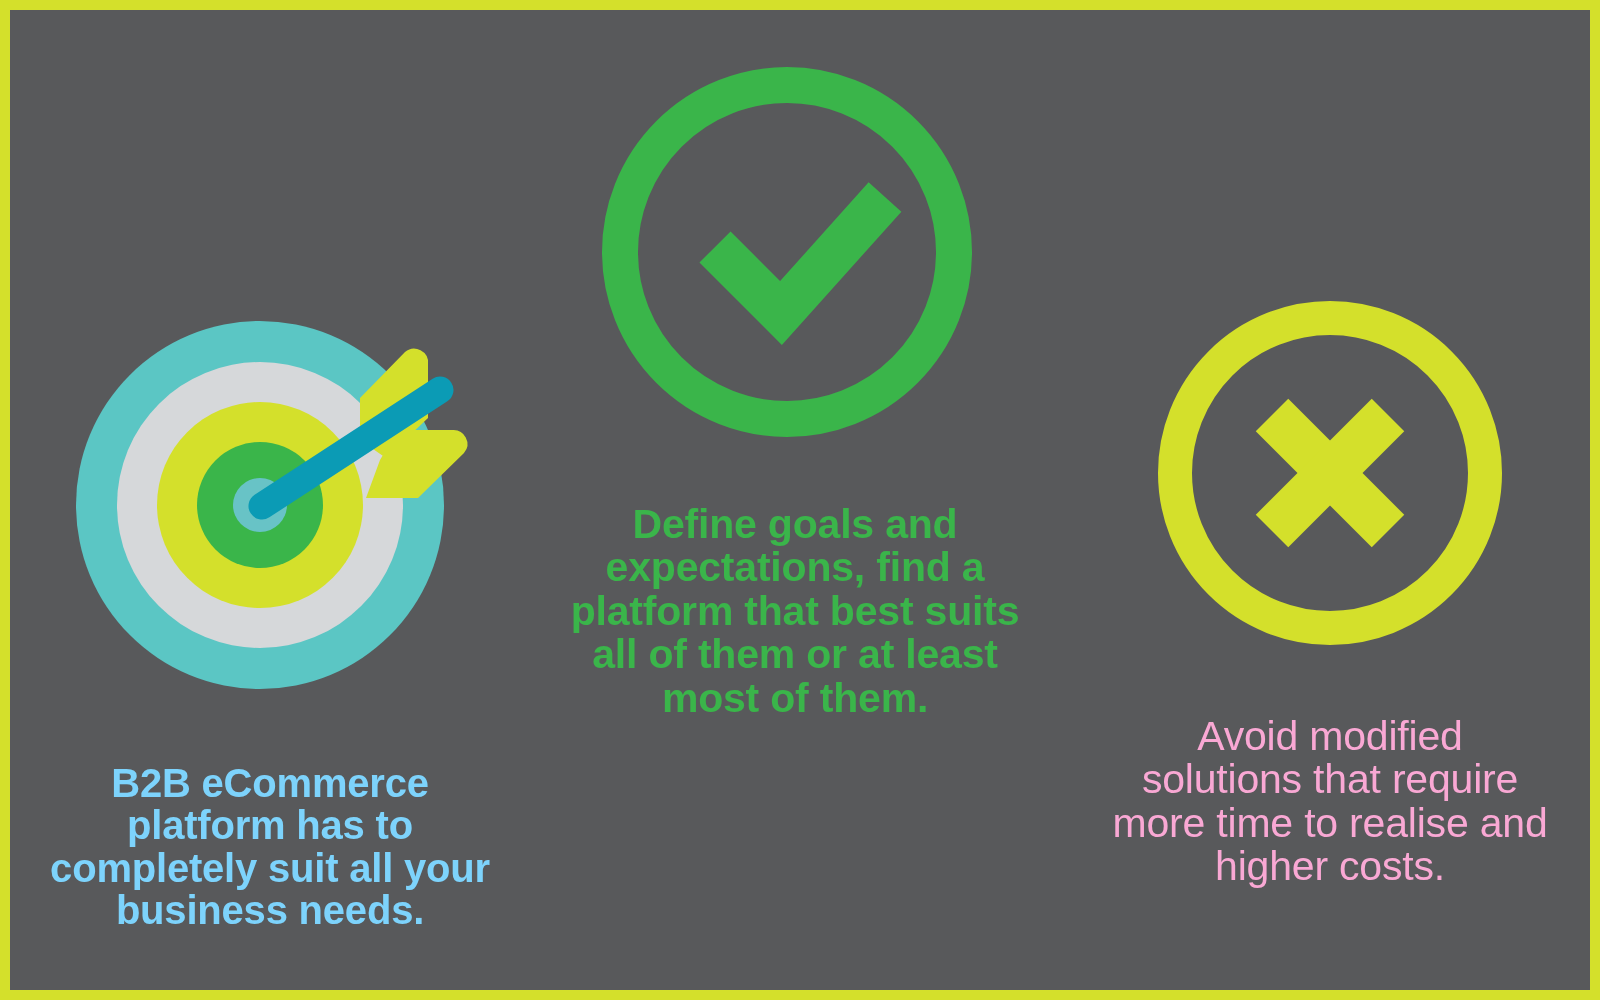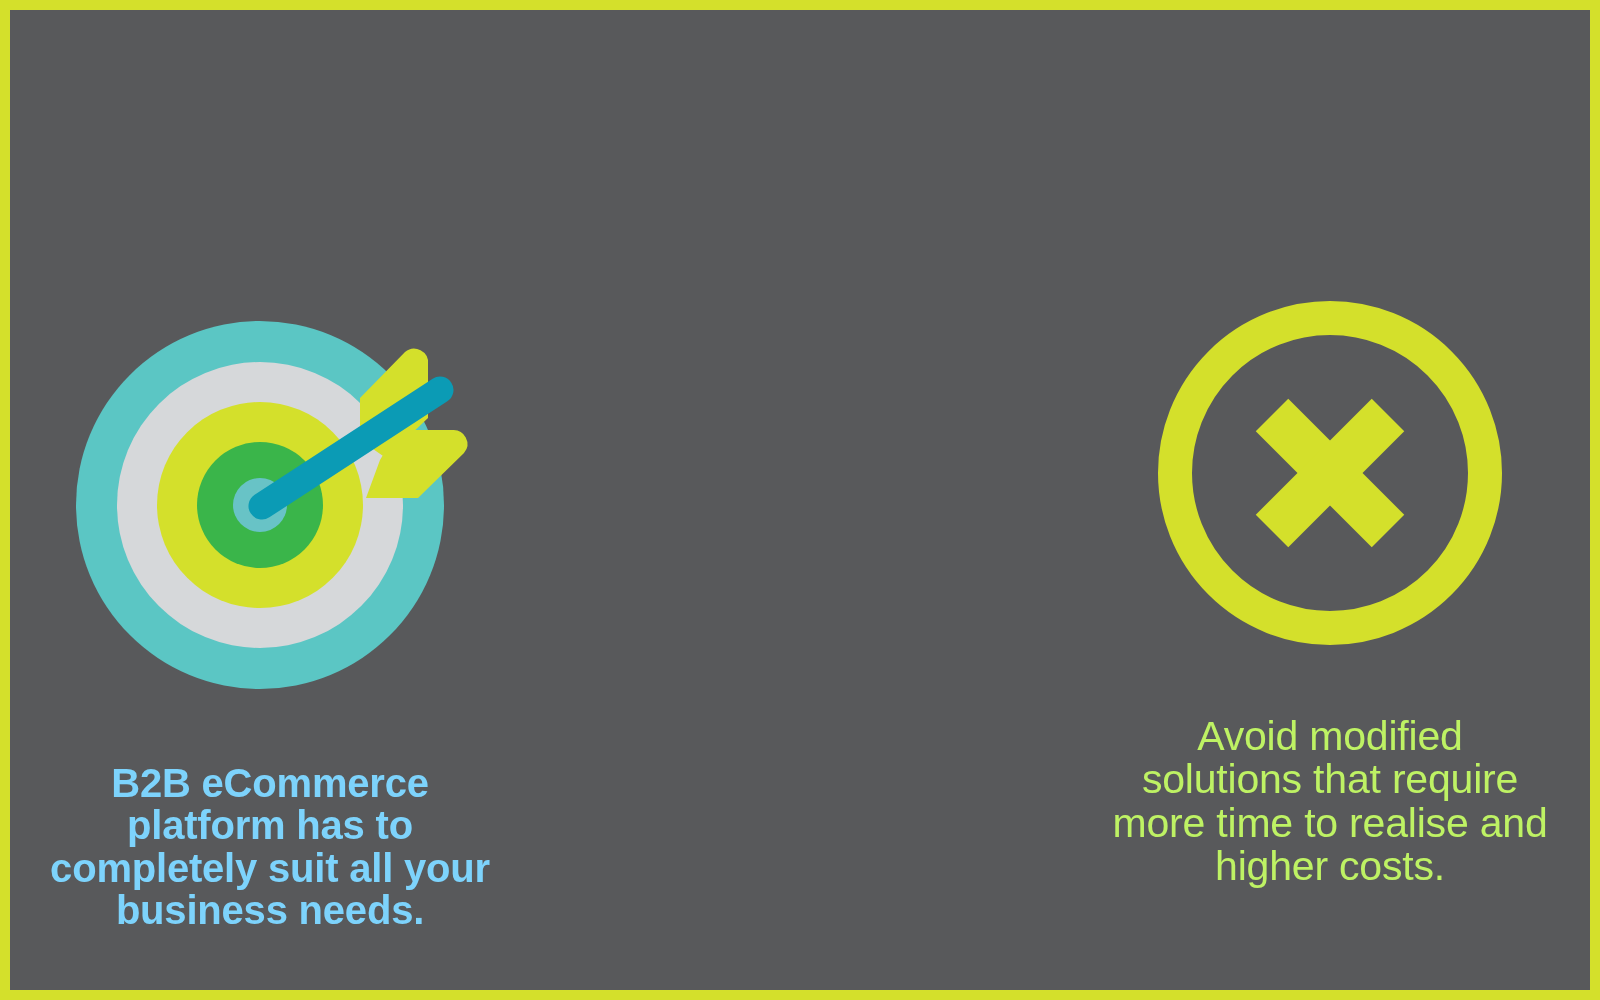--- a/index.html
+++ b/index.html
@@ -88,21 +88,21 @@
   #cross-icon-wrap {
     width: 400px;
     height: 400px;
     margin: 0 auto;
   }
 
   #caption-cross {
     margin-top: 50px;
     font-size: 41px;
     font-weight: normal;
-    color: #bef264;
+    color: #f9a8d4;
   }
 
   svg { display: block; overflow: visible; }
 </style>
 </head>
 <body>
 
 <div id="canvas">
 
   <div class="column" id="col-target">
@@ -123,20 +123,35 @@
         <line x1="380" y1="100" x2="202" y2="216" stroke="#0B9BB5" stroke-width="27" stroke-linecap="round"></line>
       </svg>
     </div>
 
     <div class="caption" id="caption-target">B2B eCommerce
 platform has to
 completely suit all your
 business needs.</div>
   </div>
 
+  <div class="column" id="col-check">
+
+    <div class="icon-wrap" id="check-icon-wrap">
+      <svg viewBox="0 0 400 400" width="400" height="400" aria-hidden="true">
+        <circle cx="192" cy="207" r="167" fill="none" stroke="#3AB54A" stroke-width="36"></circle>
+        <path d="M 120 202 L 186 268 L 290 152" fill="none" stroke="#3AB54A" stroke-width="44" stroke-linecap="butt" stroke-linejoin="miter"></path>
+      </svg>
+    </div>
+
+    <div class="caption" id="caption-check">Define goals and
+expectations, find a
+platform that best suits
+all of them or at least
+most of them.</div>
+  </div>
 
   <div class="column" id="col-cross">
 
     <div class="icon-wrap" id="cross-icon-wrap">
       <svg viewBox="0 0 400 400" width="400" height="400" aria-hidden="true">
         <circle cx="200" cy="208" r="155" fill="none" stroke="#D4E02B" stroke-width="34"></circle>
         <g>
           <line x1="142" y1="150" x2="258" y2="266" stroke="#D4E02B" stroke-width="46" stroke-linecap="butt"></line>
           <line x1="258" y1="150" x2="142" y2="266" stroke="#D4E02B" stroke-width="46" stroke-linecap="butt"></line>
         </g>

